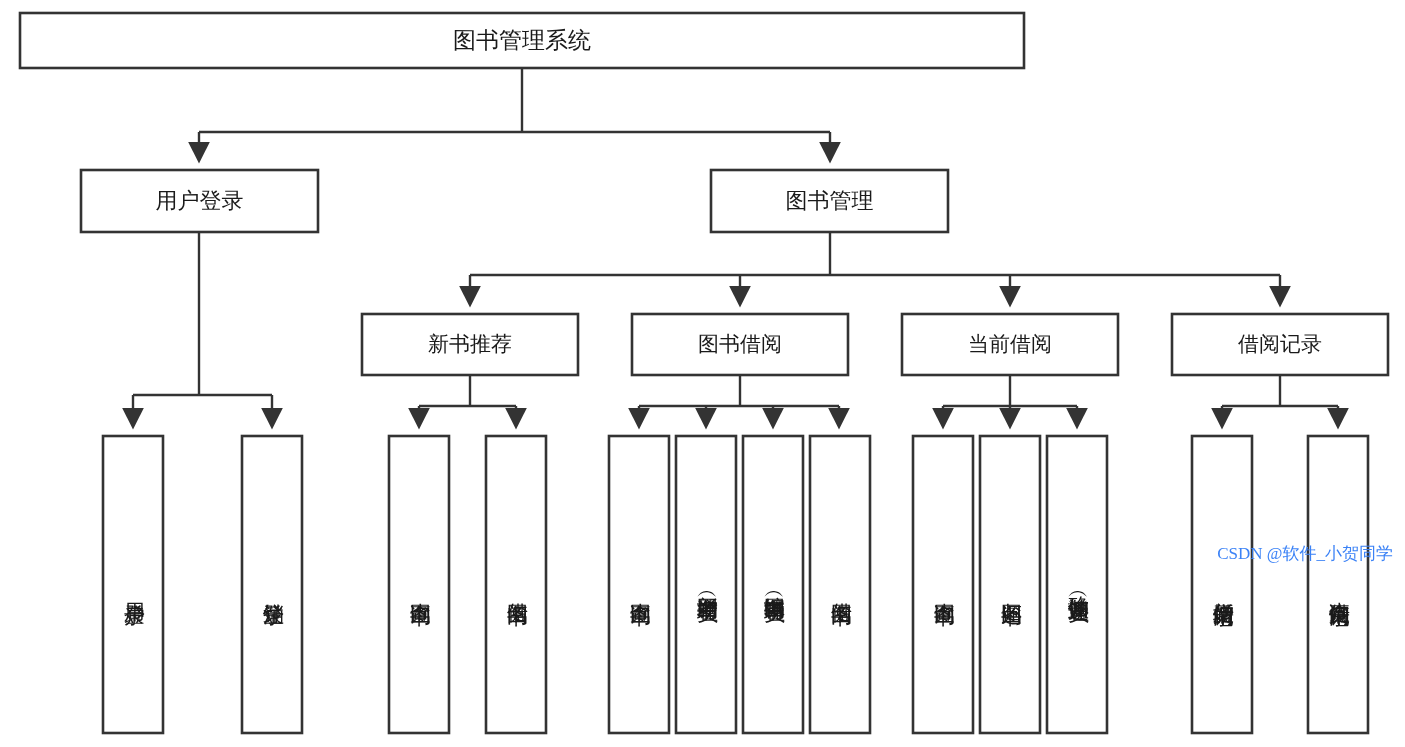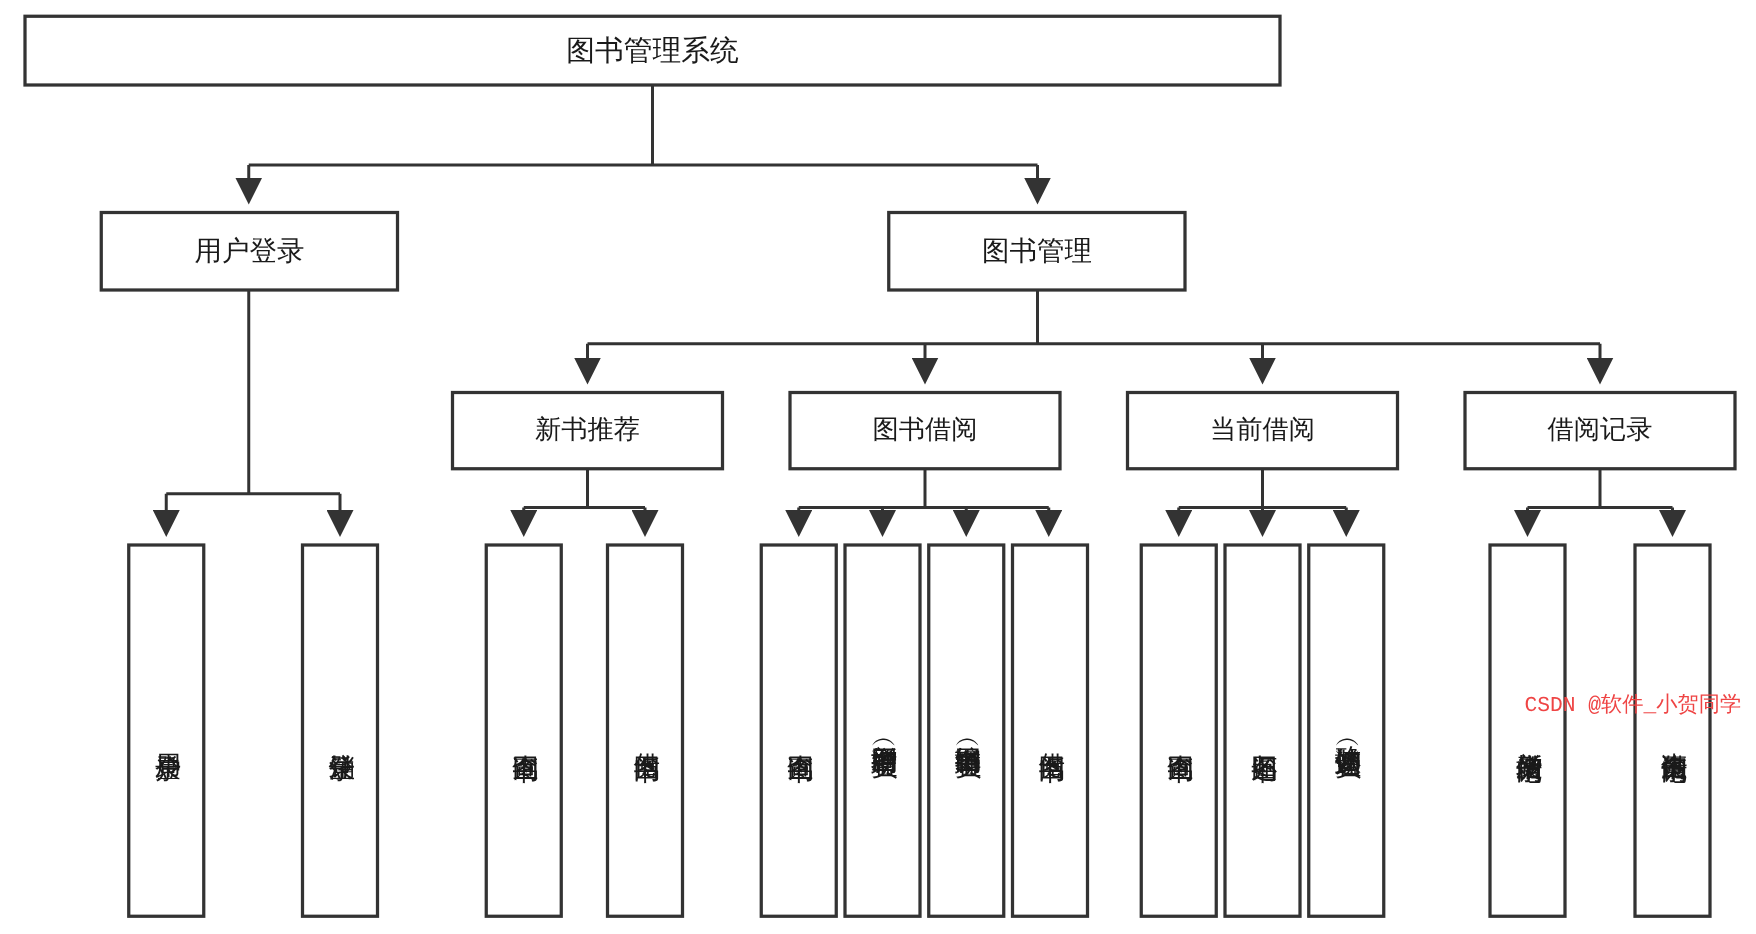--- a/index.html
+++ b/index.html
@@ -51,24 +51,24 @@
     stroke-width: 2.4;
     fill: none;
   }
   .arrow-head {
     fill: #333333;
     stroke: none;
   }
   .watermark {
     position: absolute;
     right: 12px;
-    bottom: 8px;
-    font-family: Liberation Mono, monospace;
+    bottom: 18px;
+    font-family: Liberation Serif, serif;
     font-size: 17px;
-    color: #ef4444;
+    color: #3b82f6;
     white-space: nowrap;
     pointer-events: none;
   }
 </style>
 </head>
 <body>
 
 <div id="diagram-root">
 
   <svg id="flow" viewBox="0 0 1405 747" xmlns="http://www.w3.org/2000/svg">

